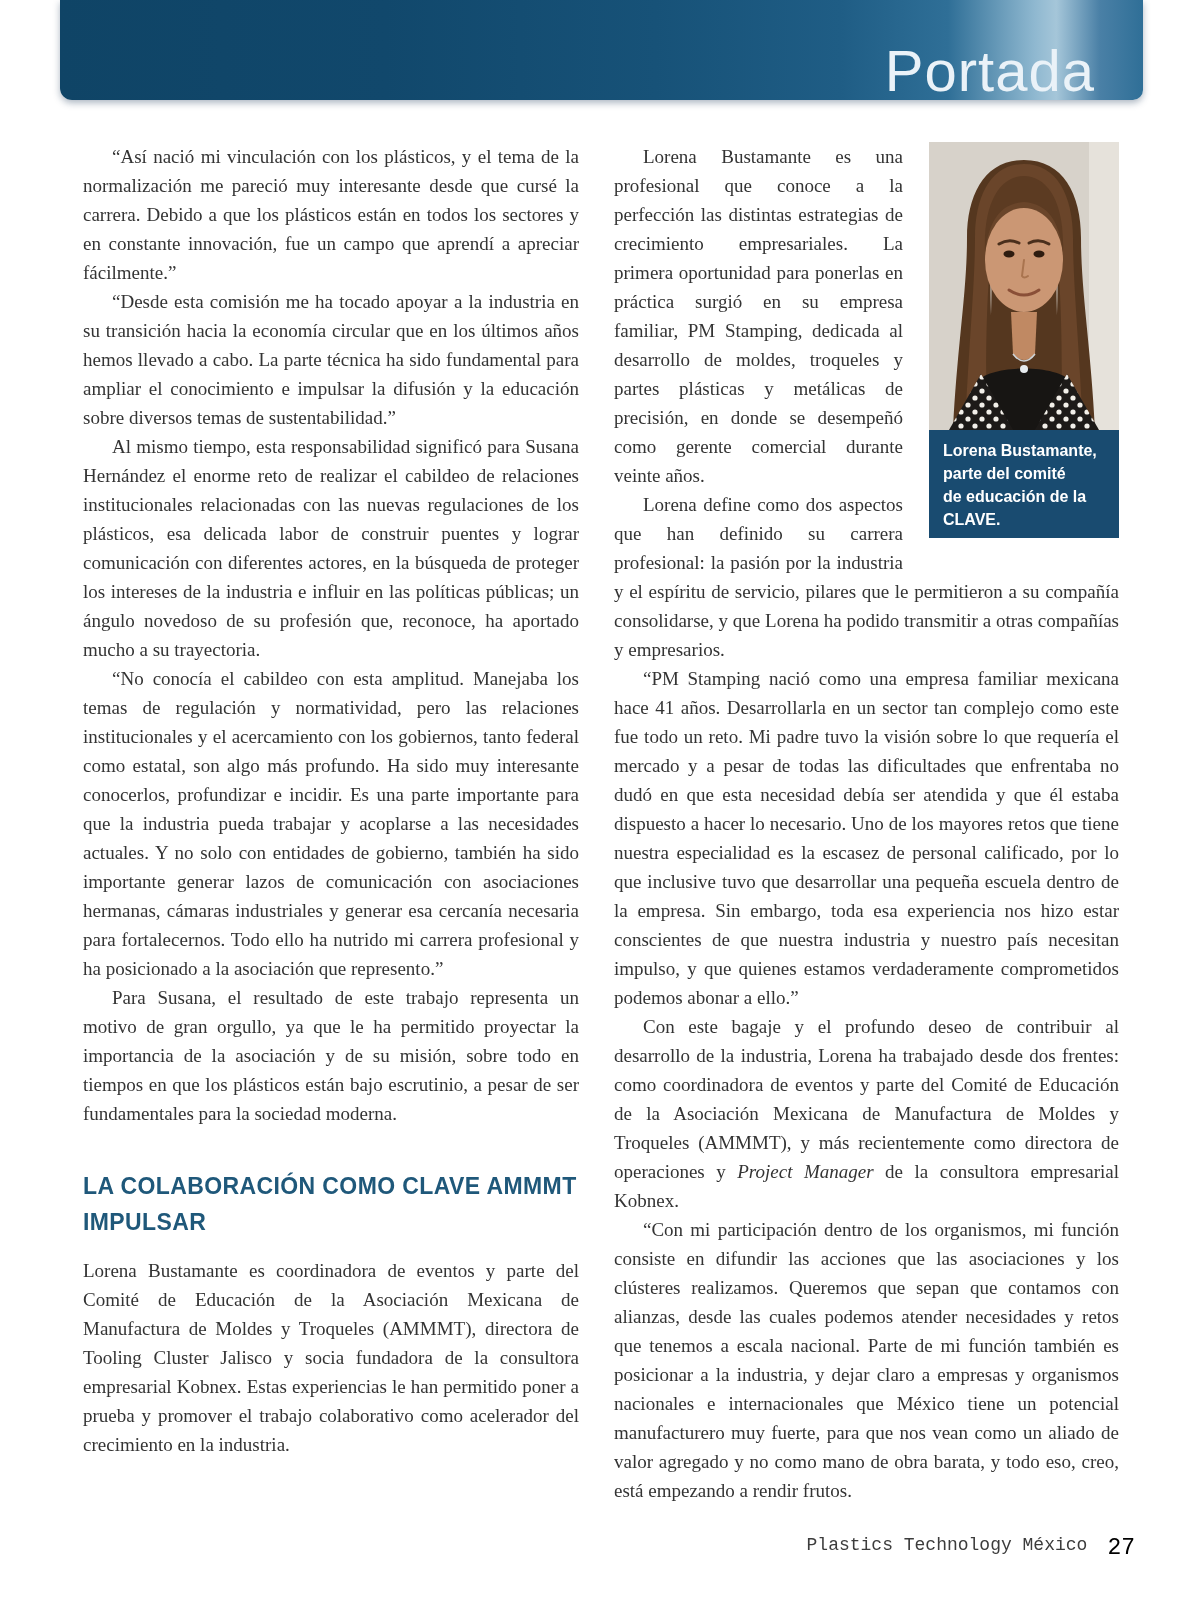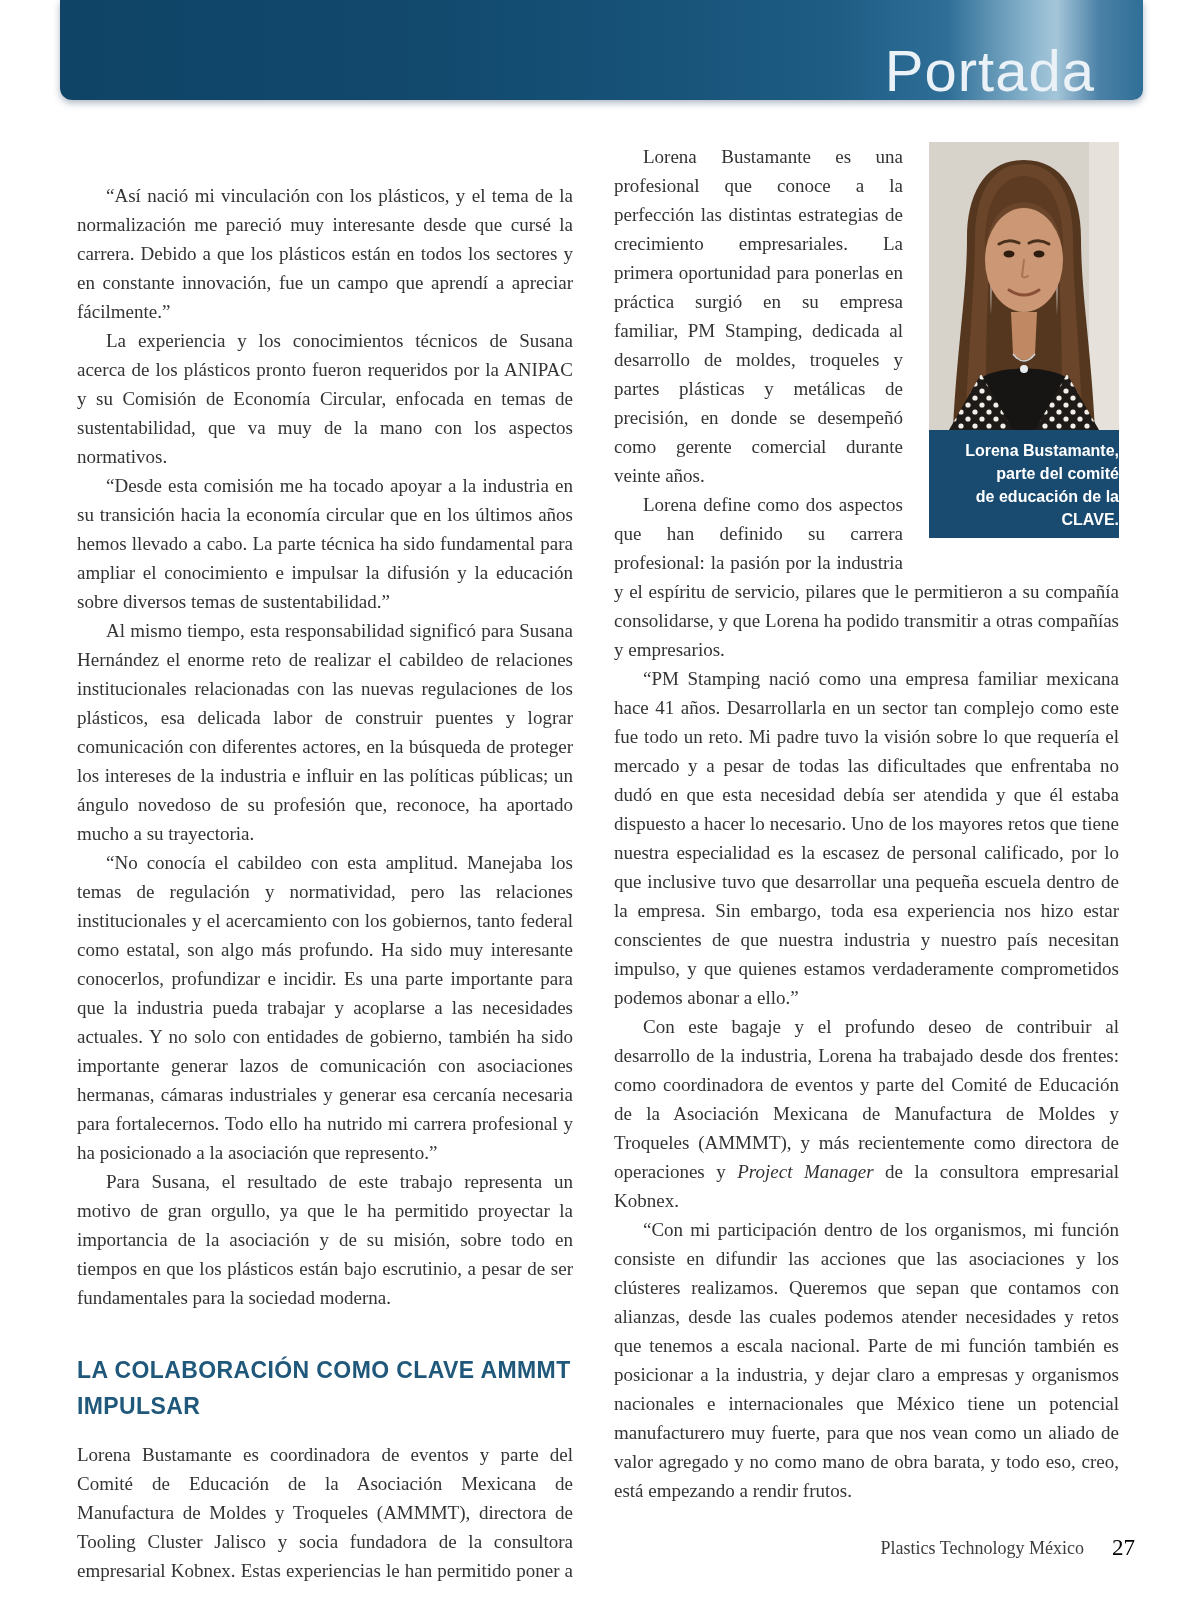--- a/index.html
+++ b/index.html
@@ -31,21 +31,21 @@
     color:#eaf2f8;
   }
   
   .col{
     position:absolute;top:142px;
     font-size:19px;line-height:29px;
     text-align:justify;
     hyphens:auto;-webkit-hyphens:auto;
     overflow:hidden;
   }
-  .col-left{left:77px;width:496px;height:1408px;margin-top:39px;}
+  .col-left{left:83px;width:496px;height:1408px;}
   .col-right{left:614px;width:505px;height:1392px;}
   .col p{margin:0;}
   .ind{text-indent:29px;}
   
   .section-heading{
     margin:40px 0 16px 0;
     font-family:"Liberation Sans", sans-serif;
     font-weight:700;font-size:23px;line-height:36px;
     letter-spacing:.4px;color:#1f587a;
     text-align:left;
@@ -59,46 +59,44 @@
   }
   .photo-block svg{display:block;}
   .photo-caption{
     box-sizing:border-box;
     width:190px;height:108px;
     background:#194b70;
     color:#ffffff;
     font-family:"Liberation Sans", sans-serif;
     font-weight:700;font-size:16px;line-height:23px;
     padding:9px 0 0 14px;
-    text-align:right;text-indent:0;
+    text-align:left;text-indent:0;
   }
   .photo-caption span{display:block;}
   .footer{
     position:absolute;right:73px;top:1535px;
-    display:flex;align-items:center;
-    font-family:Liberation Serif, serif;
+    display:flex;align-items:flex-start;
+    font-family:Liberation Mono, monospace;
     color:#3c3c3c;
-    gap:8px;
   }
   .footer .brand{font-size:18px;}
   .footer .pagenum{font-size:23px;margin-left:20px;color:#000000;}
   i{font-style:italic;margin-top:10px;}
 </style>
 </head>
 <body>
 
 <div class="page">
 
   <div class="header-bar">
     <div class="header-title">Portada</div>
   </div>
 
   <div class="col col-left">
     <p class="ind">“Así nació mi vinculación con los plásticos, y el tema de la normalización me pareció muy interesante desde que cursé la carrera. Debido a que los plásticos están en todos los sectores y en constante innovación, fue un campo que aprendí a apreciar fácilmente.”</p>
-    <p class="ind">La experiencia y los conocimientos técnicos de Susana acerca de los plásticos pronto fueron requeridos por la ANIPAC y su Comisión de Economía Circular, enfocada en temas de sustentabilidad, que va muy de la mano con los aspectos normativos.</p>
     <p class="ind">“Desde esta comisión me ha tocado apoyar a la industria en su transición hacia la economía circular que en los últimos años hemos llevado a cabo. La parte técnica ha sido fundamental para ampliar el conocimiento e impulsar la difusión y la educación sobre diversos temas de sustentabilidad.”</p>
     <p class="ind">Al mismo tiempo, esta responsabilidad significó para Susana Hernández el enorme reto de realizar el cabildeo de relaciones institucionales relacionadas con las nuevas regulaciones de los plásticos, esa delicada labor de construir puentes y lograr comunicación con diferentes actores, en la búsqueda de proteger los intereses de la industria e influir en las políticas públicas; un ángulo novedoso de su profesión que, reconoce, ha aportado mucho a su trayectoria.</p>
     <p class="ind">“No conocía el cabildeo con esta amplitud. Manejaba los temas de regulación y normatividad, pero las relaciones institucionales y el acercamiento con los gobiernos, tanto federal como estatal, son algo más profundo. Ha sido muy interesante conocerlos, profundizar e incidir. Es una parte importante para que la industria pueda trabajar y acoplarse a las necesidades actuales. Y no solo con entidades de gobierno, también ha sido importante generar lazos de comunicación con asociaciones hermanas, cámaras industriales y generar esa cercanía necesaria para fortalecernos. Todo ello ha nutrido mi carrera profesional y ha posicionado a la asociación que represento.”</p>
     <p class="ind">Para Susana, el resultado de este trabajo representa un motivo de gran orgullo, ya que le ha permitido proyectar la importancia de la asociación y de su misión, sobre todo en tiempos en que los plásticos están bajo escrutinio, a pesar de ser fundamentales para la sociedad moderna.</p>
     <h2 class="section-heading">
       <span>LA COLABORACIÓN COMO CLAVE AMMMT IMPULSAR</span>
     </h2>
     <p>Lorena Bustamante es coordinadora de eventos y parte del Comité de Educación de la Asociación Mexicana de Manufactura de Moldes y Troqueles (AMMMT), directora de Tooling Cluster Jalisco y socia fundadora de la consultora empresarial Kobnex. Estas experiencias le han permitido poner a prueba y promover el trabajo colaborativo como acelerador del crecimiento en la industria.</p>
 
   </div>

